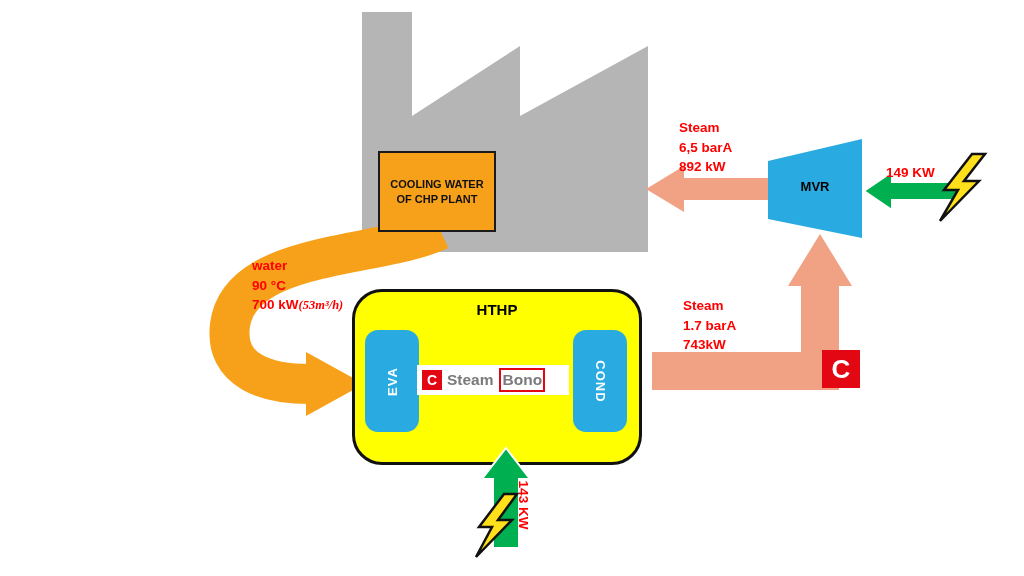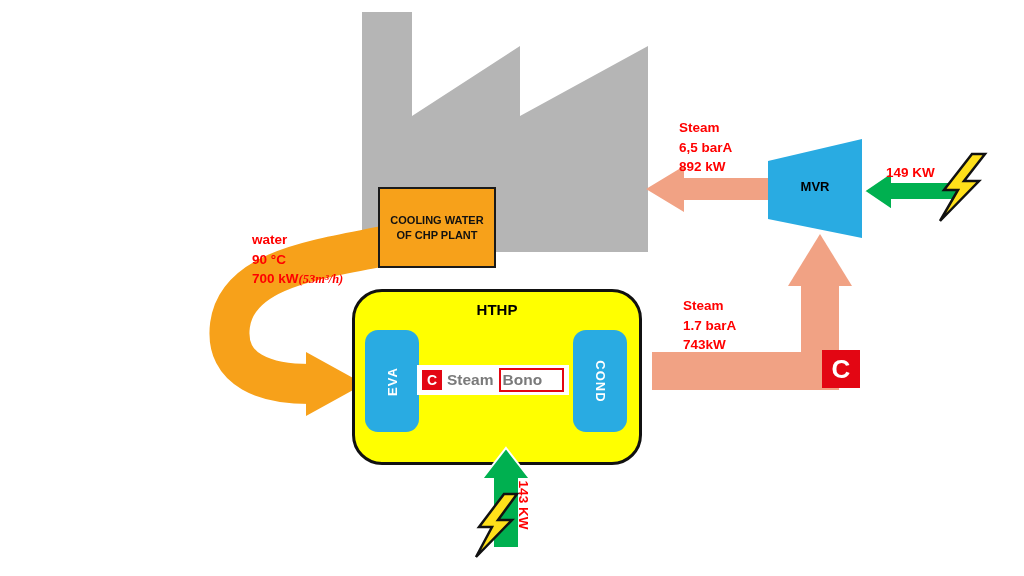--- a/index.html
+++ b/index.html
@@ -17,30 +17,30 @@
   .f-orange{fill:var(--c-orange,#F7A11A);}
   .s-salmon{stroke:var(--c-salmon,#F1A284);}
   .f-salmon{fill:var(--c-salmon,#F1A284);}
   .f-blue{fill:var(--c-blue,#29ABE2);}
   .f-green{fill:var(--c-green,#00B050);stroke:#ffffff;stroke-width:2;}
   .f-bolt{fill:var(--c-bolt,#FFE01A);stroke:#111;stroke-width:2.5;stroke-linejoin:miter;}
 
   .abs{position:absolute;}
   .plant-box{
     z-index:10;border:2px solid #1a1a1a;display:flex;align-items:center;justify-content:center;
-    text-align:center;font-weight:bold;font-size:11px;line-height:1.3;color:#111;padding:3px;box-sizing:border-box;margin-top:36px;
+    text-align:center;font-weight:bold;font-size:11px;line-height:1.3;color:#111;padding:3px;box-sizing:border-box;
   }
   .box-cooling{left:378px;top:151px;width:118px;height:81px;background:var(--c-orange,#F7A11A);}
   .box-steam{left:512px;top:151px;width:123px;height:83px;background:var(--c-salmon,#F1A284);}
 
   .red-label{z-index:30;color:var(--c-red,#FF0000);font-weight:bold;font-size:13.5px;line-height:1.45;}
   .lbl-steam-out{left:679px;top:118px;}
   .lbl-mvr-power{left:886px;top:163px;}
   .lbl-steam-mid{left:683px;top:296px;}
-  .lbl-water{left:252px;top:230px;}
+  .lbl-water{left:252px;top:256px;}
   .math{font-family:"Liberation Serif",serif;font-style:italic;font-size:12.5px;}
 
   .mvr-label{z-index:10;left:770px;top:179px;width:90px;text-align:center;font-weight:bold;font-size:13px;color:#000;}
 
   .hthp{
     z-index:10;left:352px;top:289px;width:290px;height:176px;background:var(--c-yellow,#FFFF00);
     border:3px solid #111;border-radius:30px;box-sizing:border-box;
   }
   .hthp-title{position:absolute;left:0;top:9px;width:100%;text-align:center;font-weight:bold;font-size:15px;color:#000;}
   .hx{
@@ -55,21 +55,21 @@
 
   .logo-bar{
     position:absolute;left:62px;top:73px;width:152px;height:30px;background:#fff;
     display:flex;align-items:center;gap:5px;padding:0 5px;box-sizing:border-box;
   }
   .logo-c{
     width:20px;height:20px;background:var(--c-logo_red,#E30613);color:#fff;flex:0 0 auto;
     display:flex;align-items:center;justify-content:center;font-weight:bold;font-size:14px;
   }
   .logo-text{color:#7a7a7a;font-size:15.5px;font-weight:bold;white-space:nowrap;}
-  .logo-word2{border:2px solid var(--c-logo_red,#E30613);padding:1px 20px 1px 2px;}
+  .logo-word2{border:2px solid var(--c-logo_red,#E30613);padding:1px 1px 1px 2px;}
 
   .c-badge{
     z-index:15;left:822px;top:350px;width:38px;height:38px;background:var(--c-logo_red,#E30613);
     display:flex;align-items:center;justify-content:center;color:#fff;font-weight:bold;font-size:26px;
   }
 
   .v-label{
     z-index:30;left:482px;top:496px;width:80px;height:18px;text-align:center;
     transform:rotate(90deg);color:var(--c-red,#FF0000);font-weight:bold;font-size:13.5px;white-space:nowrap;
   }

